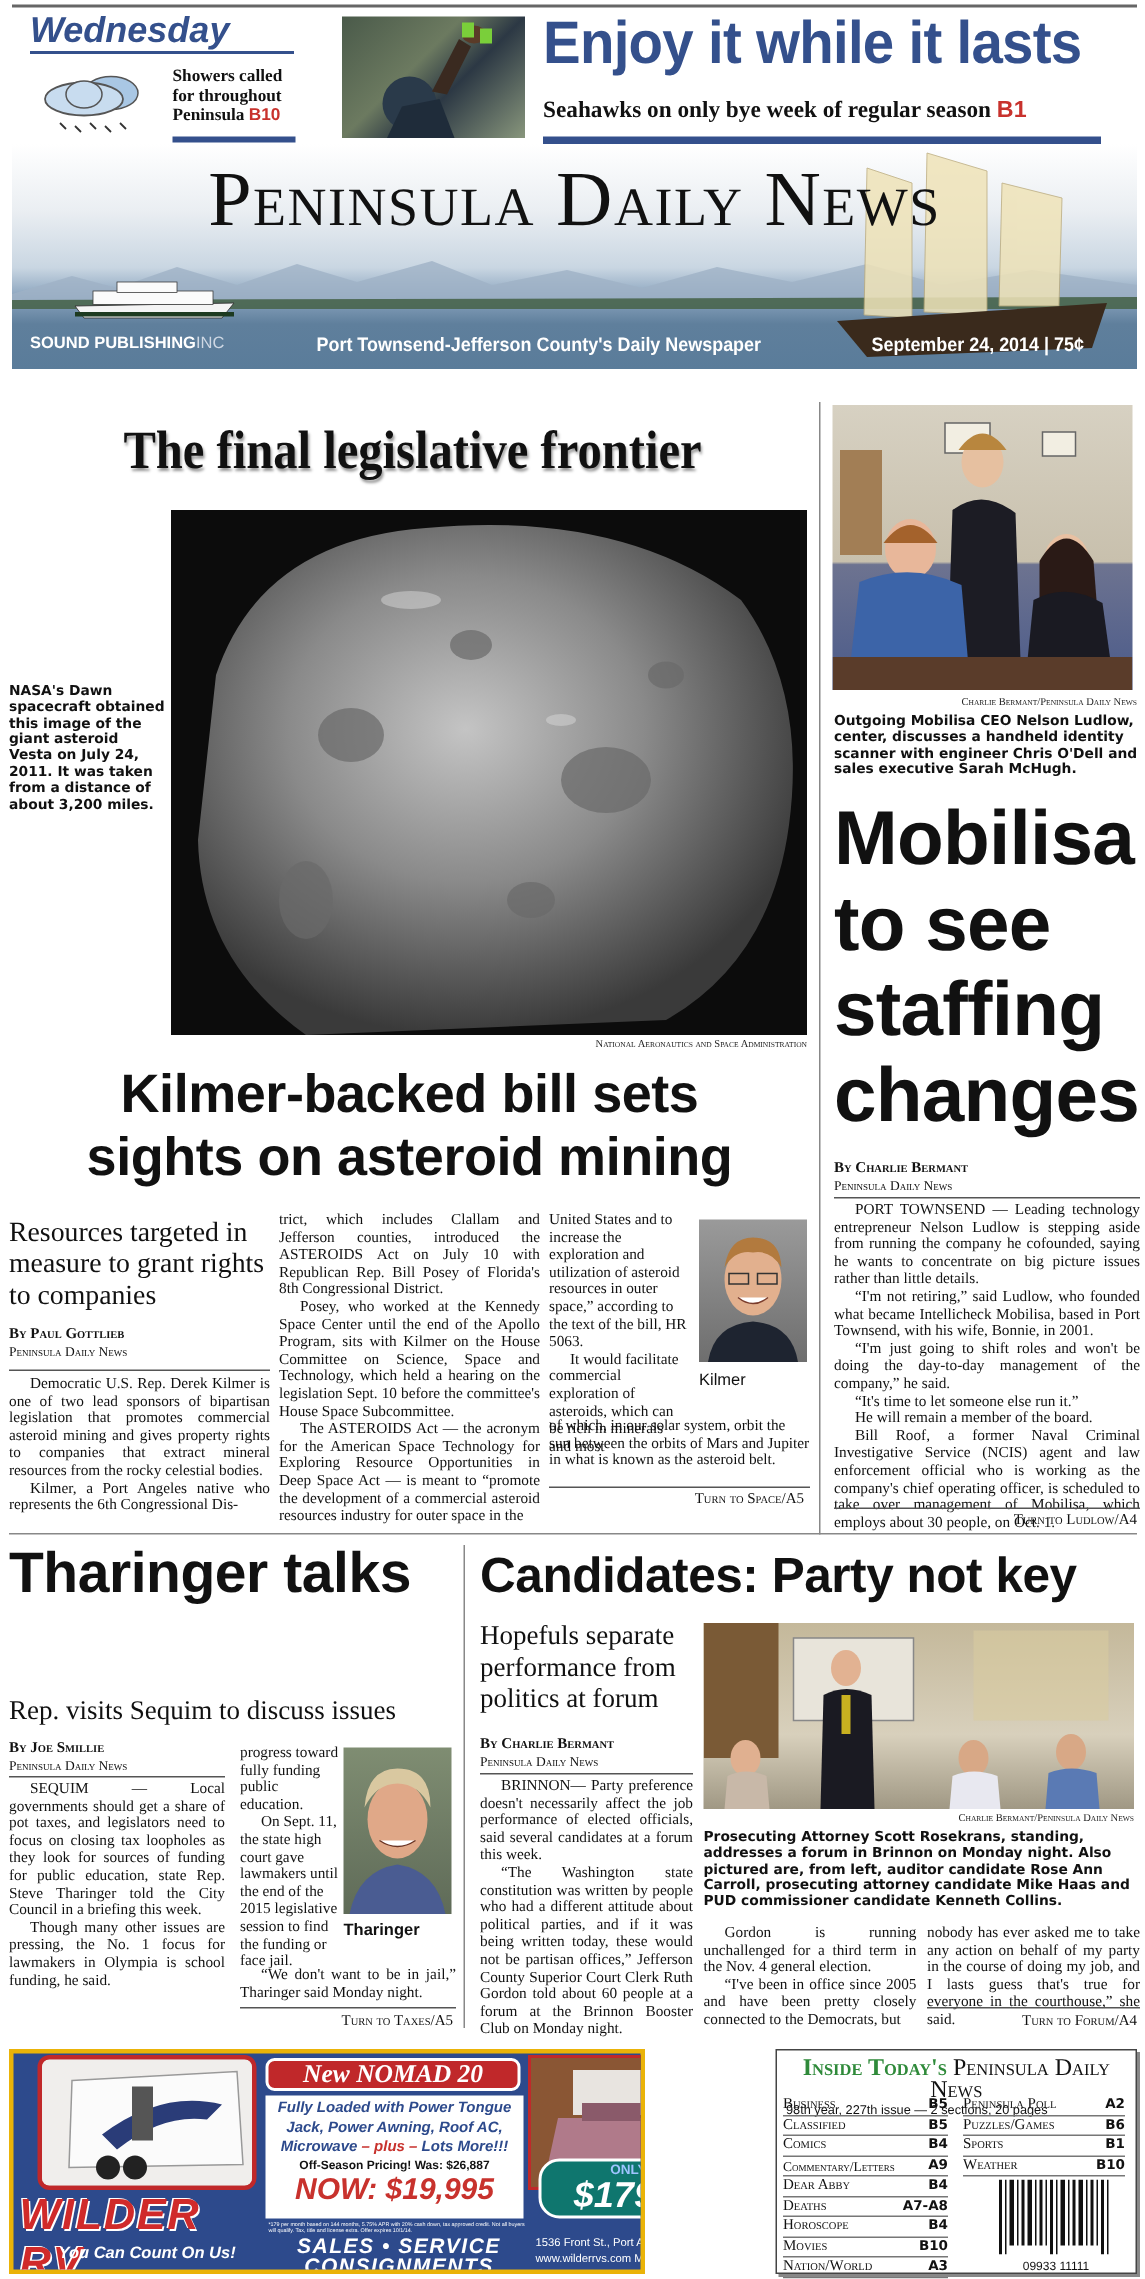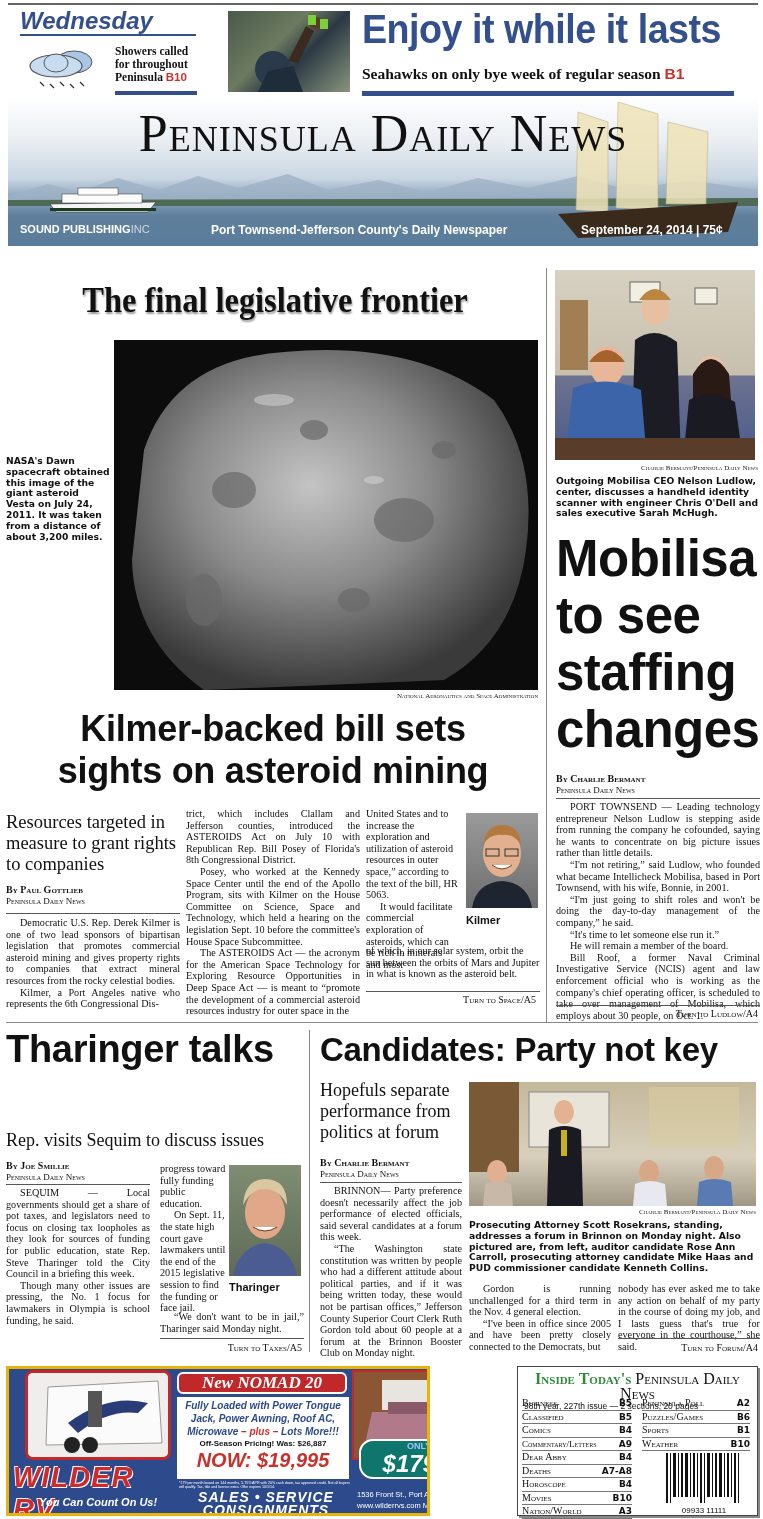--- a/index.html
+++ b/index.html
@@ -158,21 +158,21 @@
 <div class="abs photo" style="left:466px;top:813px;width:72px;height:95px;background:linear-gradient(180deg,#9a9a9a,#6e6e6e)">
   <svg width="72" height="95" viewBox="0 0 72 95">
     <path d="M6 95 Q10 70 36 68 Q62 70 66 95 Z" fill="#1e2430"></path>
     <ellipse cx="36" cy="40" rx="19" ry="24" fill="#e2b08e"></ellipse>
     <path d="M17 32 Q20 12 36 12 Q54 12 55 32 Q48 20 36 22 Q24 20 17 32 Z" fill="#b27a3e"></path>
     <rect x="20" y="36" width="13" height="7" fill="none" stroke="#333" stroke-width="1"></rect>
     <rect x="39" y="36" width="13" height="7" fill="none" stroke="#333" stroke-width="1"></rect>
     <path d="M26 52 Q36 60 46 52" fill="#fff" stroke="#7a3c2c"></path>
   </svg>
 </div>
-<div class="abs sans" style="left:466px;top:914px;font-size:11px;font-weight:bold">Kilmer</div>
+<div class="abs sans" style="left:466px;top:914px;font-size:11px;font-weight:normal">Kilmer</div>
 <div class="hr" style="left:366px;top:991px;width:174px"></div>
 <div class="abs turn" style="left:366px;top:994px;width:170px">Turn to Space/A5</div>
 
 <div class="abs photo" style="left:555px;top:270px;width:200px;height:190px;background:linear-gradient(180deg,#d7d1c2 0%,#c8c0ad 55%,#6d7390 56%,#4a5a8a 100%)">
   <svg width="200" height="190" viewBox="0 0 200 190">
     <rect x="5" y="30" width="28" height="70" fill="#a27e55"></rect>
     <rect x="75" y="12" width="30" height="20" fill="#f2eee2" stroke="#666"></rect>
     <rect x="140" y="18" width="22" height="16" fill="#f2eee2" stroke="#666"></rect>
     <ellipse cx="100" cy="38" rx="14" ry="17" fill="#e6c0a0"></ellipse>
     <path d="M84 30 Q100 8 116 30" fill="#b8863e"></path>

